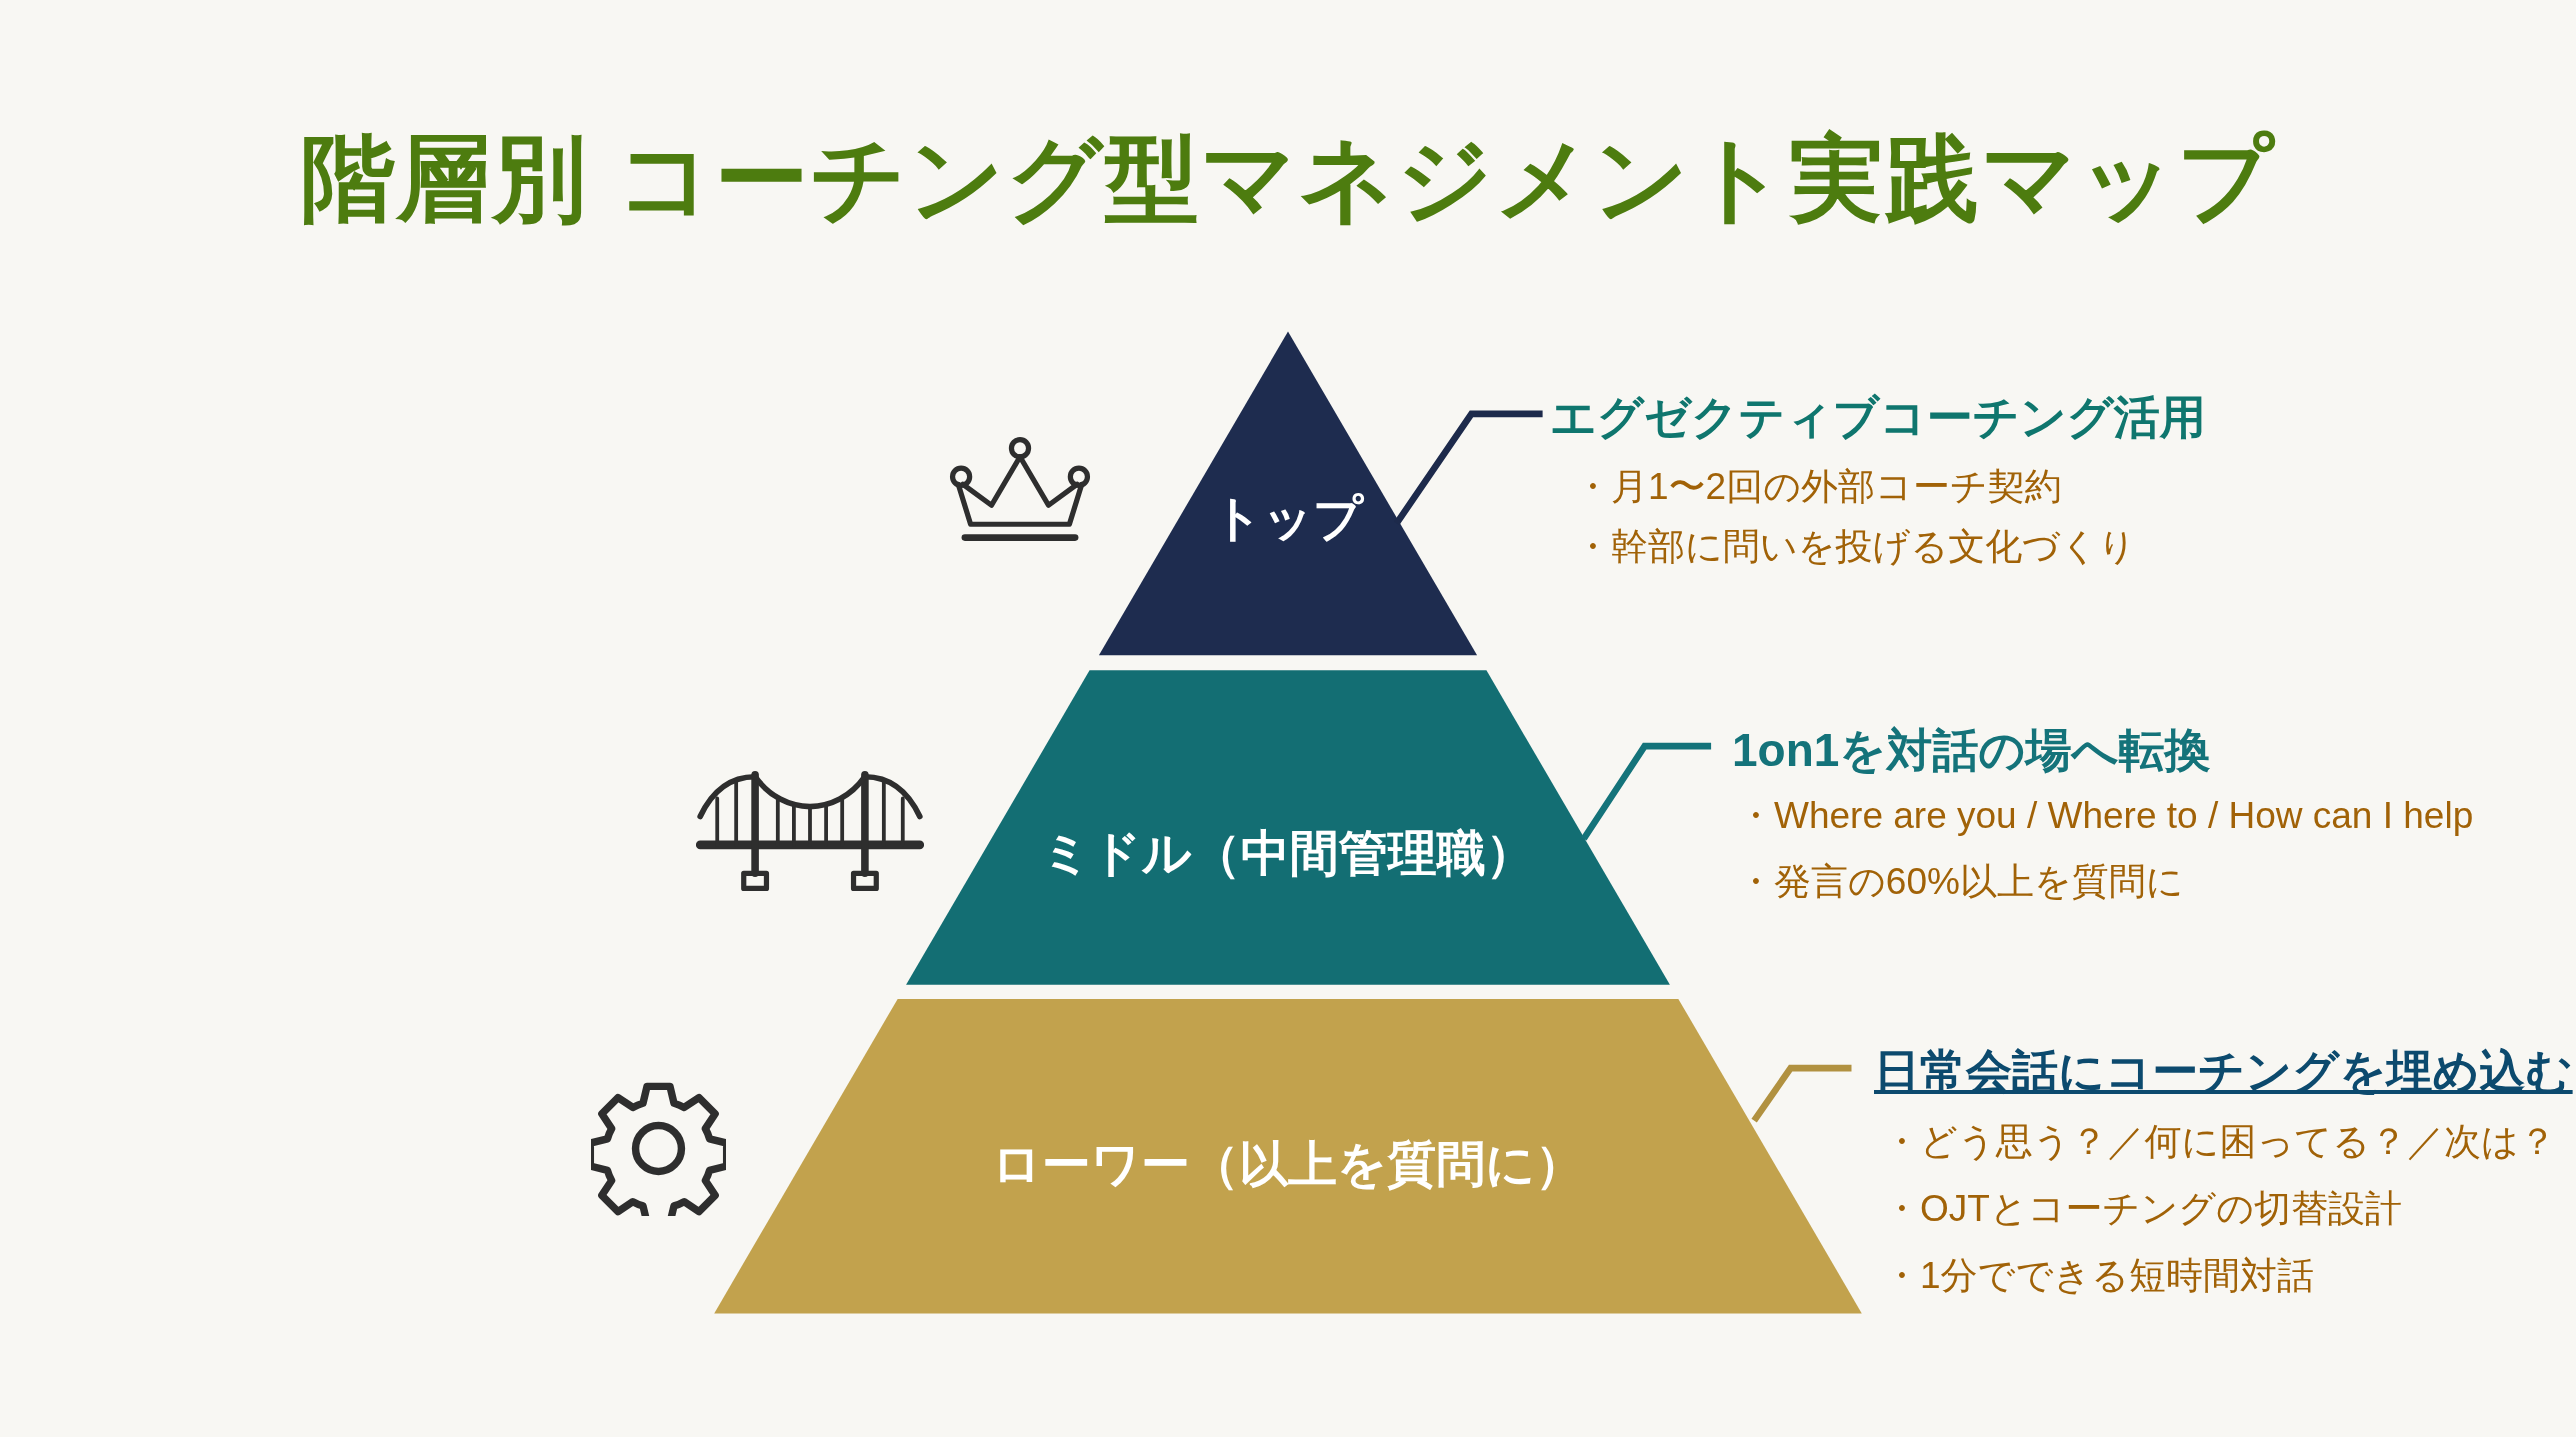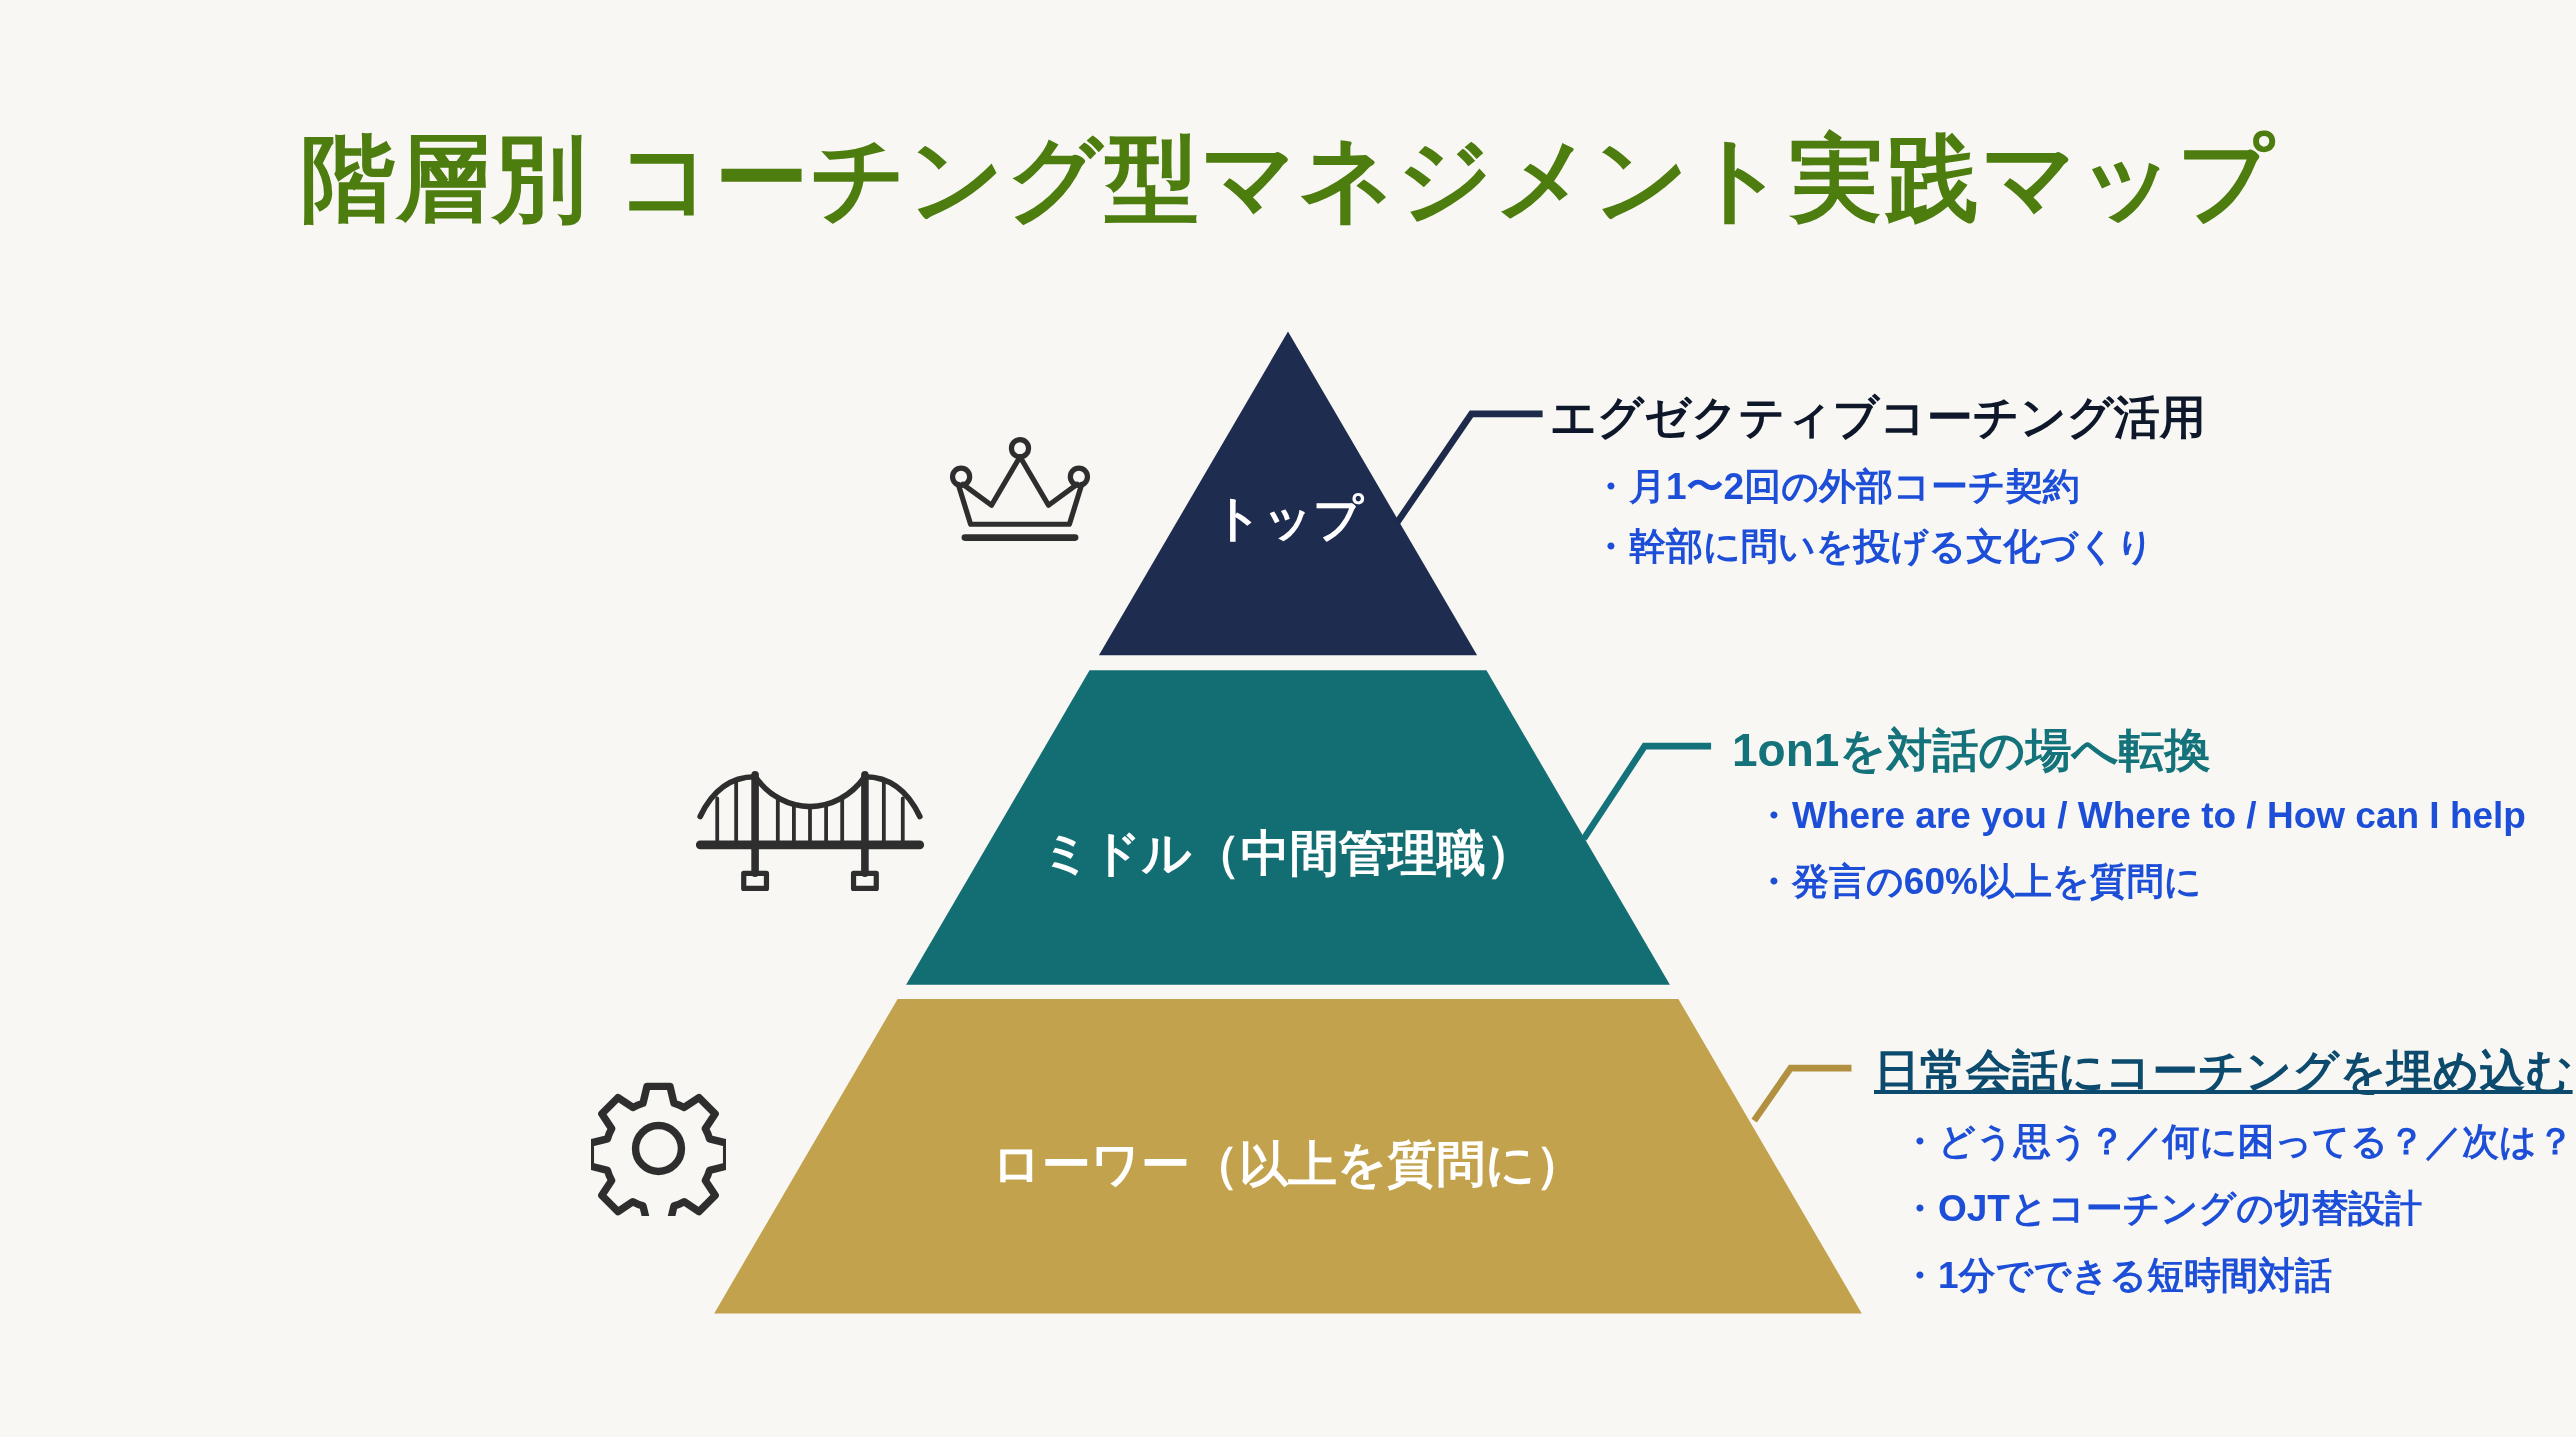--- a/index.html
+++ b/index.html
@@ -27,25 +27,25 @@
     color:#ffffff;font-weight:800;text-align:center;
     font-size:49px;line-height:62px;white-space:nowrap;
   }
   .top-label{top:487px;}
   .mid-label{top:822px;}
   .low-label{top:1133px;}
 
   .ann-heading{
     position:absolute;font-size:46px;font-weight:800;white-space:nowrap;
   }
-  .ann-heading.navy{color:#0f172a;}
+  .ann-heading.navy{color:#0f766e;}
   .ann-heading.teal{color:#14737a;}
   .ann-heading.gold{color:#0c4a6e;text-decoration:underline;}
   .ann-list{
-    position:absolute;font-size:37px;font-weight:700;color:#1d4ed8;white-space:nowrap;margin-left:18px;
+    position:absolute;font-size:37px;font-weight:400;color:#a16207;white-space:nowrap;
   }
   .ann-list-top{left:1574px;top:457px;line-height:60px;}
   .ann-list-mid{left:1737px;top:783px;line-height:66px;}
   .ann-list-low{left:1883px;top:1108px;line-height:67px;}
   .ann-heading-top{left:1550px;top:387px;}
   .ann-heading-mid{left:1732px;top:720px;}
   .ann-heading-low{left:1874px;top:1041px;}
 </style>
 </head>
 <body>

